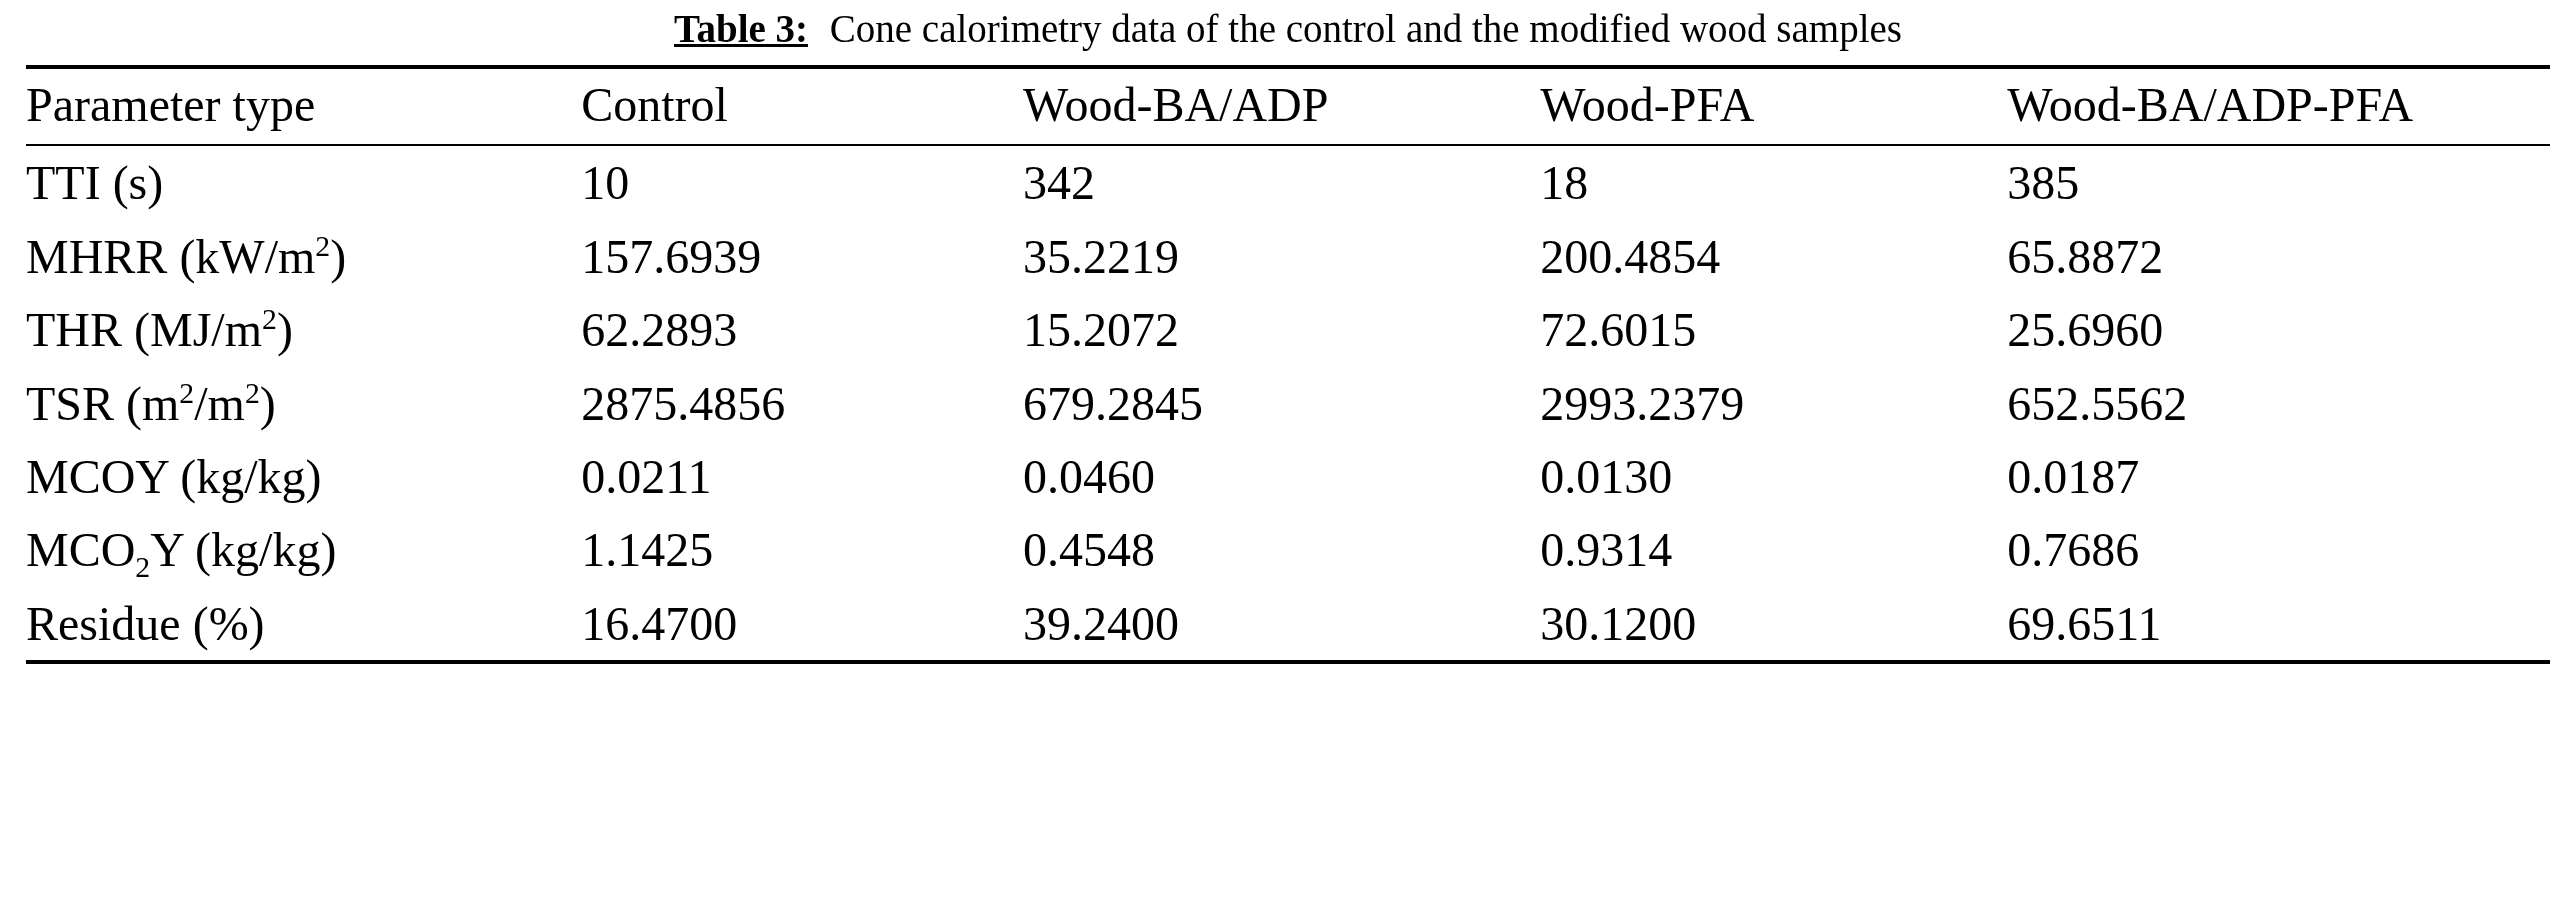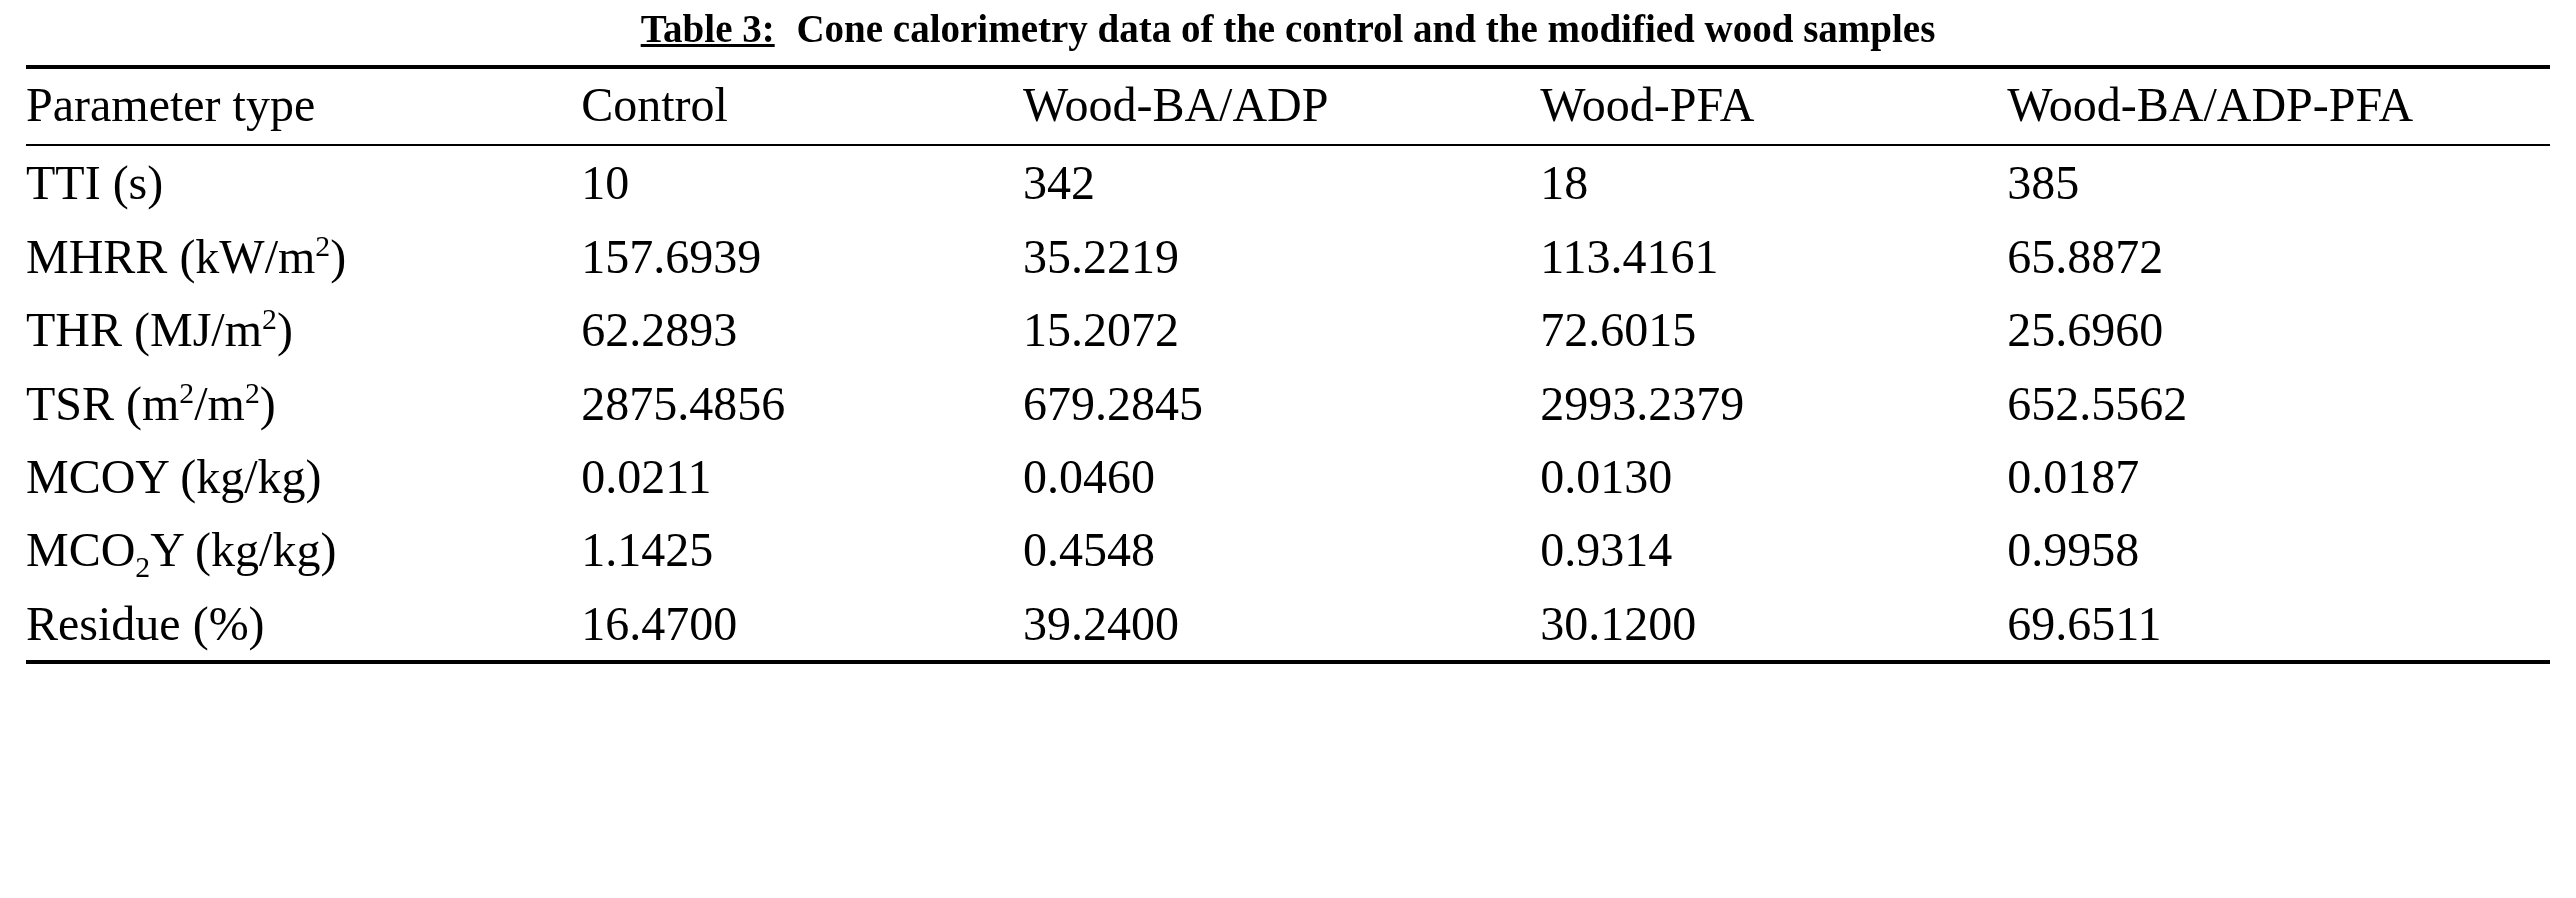--- a/index.html
+++ b/index.html
@@ -28,21 +28,21 @@
     line-height: 1.0;
     padding-top: 9.2px;
     padding-bottom: 17px;
     white-space: nowrap;
   }
   .caption .caption-label {
     font-weight: bold;
     text-decoration: underline;
   }
   .caption .caption-text {
-    font-weight: bold;
+    font-weight: normal;
     margin-left: 12px;
   }
   table.cone-table {
     width: 100%;
     border-collapse: collapse;
     font-size: 48px;
     table-layout: fixed;
   }
   table.cone-table thead tr.header-row th {
     text-align: left;
@@ -110,21 +110,21 @@
         <td class="rule-mid"><span class="cell-inner">TTI (s)</span></td>
         <td class="rule-mid">10</td>
         <td class="rule-mid">342</td>
         <td class="rule-mid">18</td>
         <td class="rule-mid">385</td>
       </tr>
       <tr>
         <td><span class="cell-inner">MHRR (kW/m<sup>2</sup>)</span></td>
         <td>157.6939</td>
         <td>35.2219</td>
-        <td>113.4161</td>
+        <td>200.4854</td>
         <td>65.8872</td>
       </tr>
       <tr>
         <td><span class="cell-inner">THR (MJ/m<sup>2</sup>)</span></td>
         <td>62.2893</td>
         <td>15.2072</td>
         <td>72.6015</td>
         <td>25.6960</td>
       </tr>
       <tr>
@@ -139,21 +139,21 @@
         <td>0.0211</td>
         <td>0.0460</td>
         <td>0.0130</td>
         <td>0.0187</td>
       </tr>
       <tr>
         <td><span class="cell-inner">MCO<sub>2</sub>Y (kg/kg)</span></td>
         <td>1.1425</td>
         <td>0.4548</td>
         <td>0.9314</td>
-        <td>0.9958</td>
+        <td>0.7686</td>
       </tr>
       <tr>
         <td><span class="cell-inner">Residue (%)</span></td>
         <td>16.4700</td>
         <td>39.2400</td>
         <td>30.1200</td>
         <td>69.6511</td>
       </tr>
     </tbody>
   </table>

